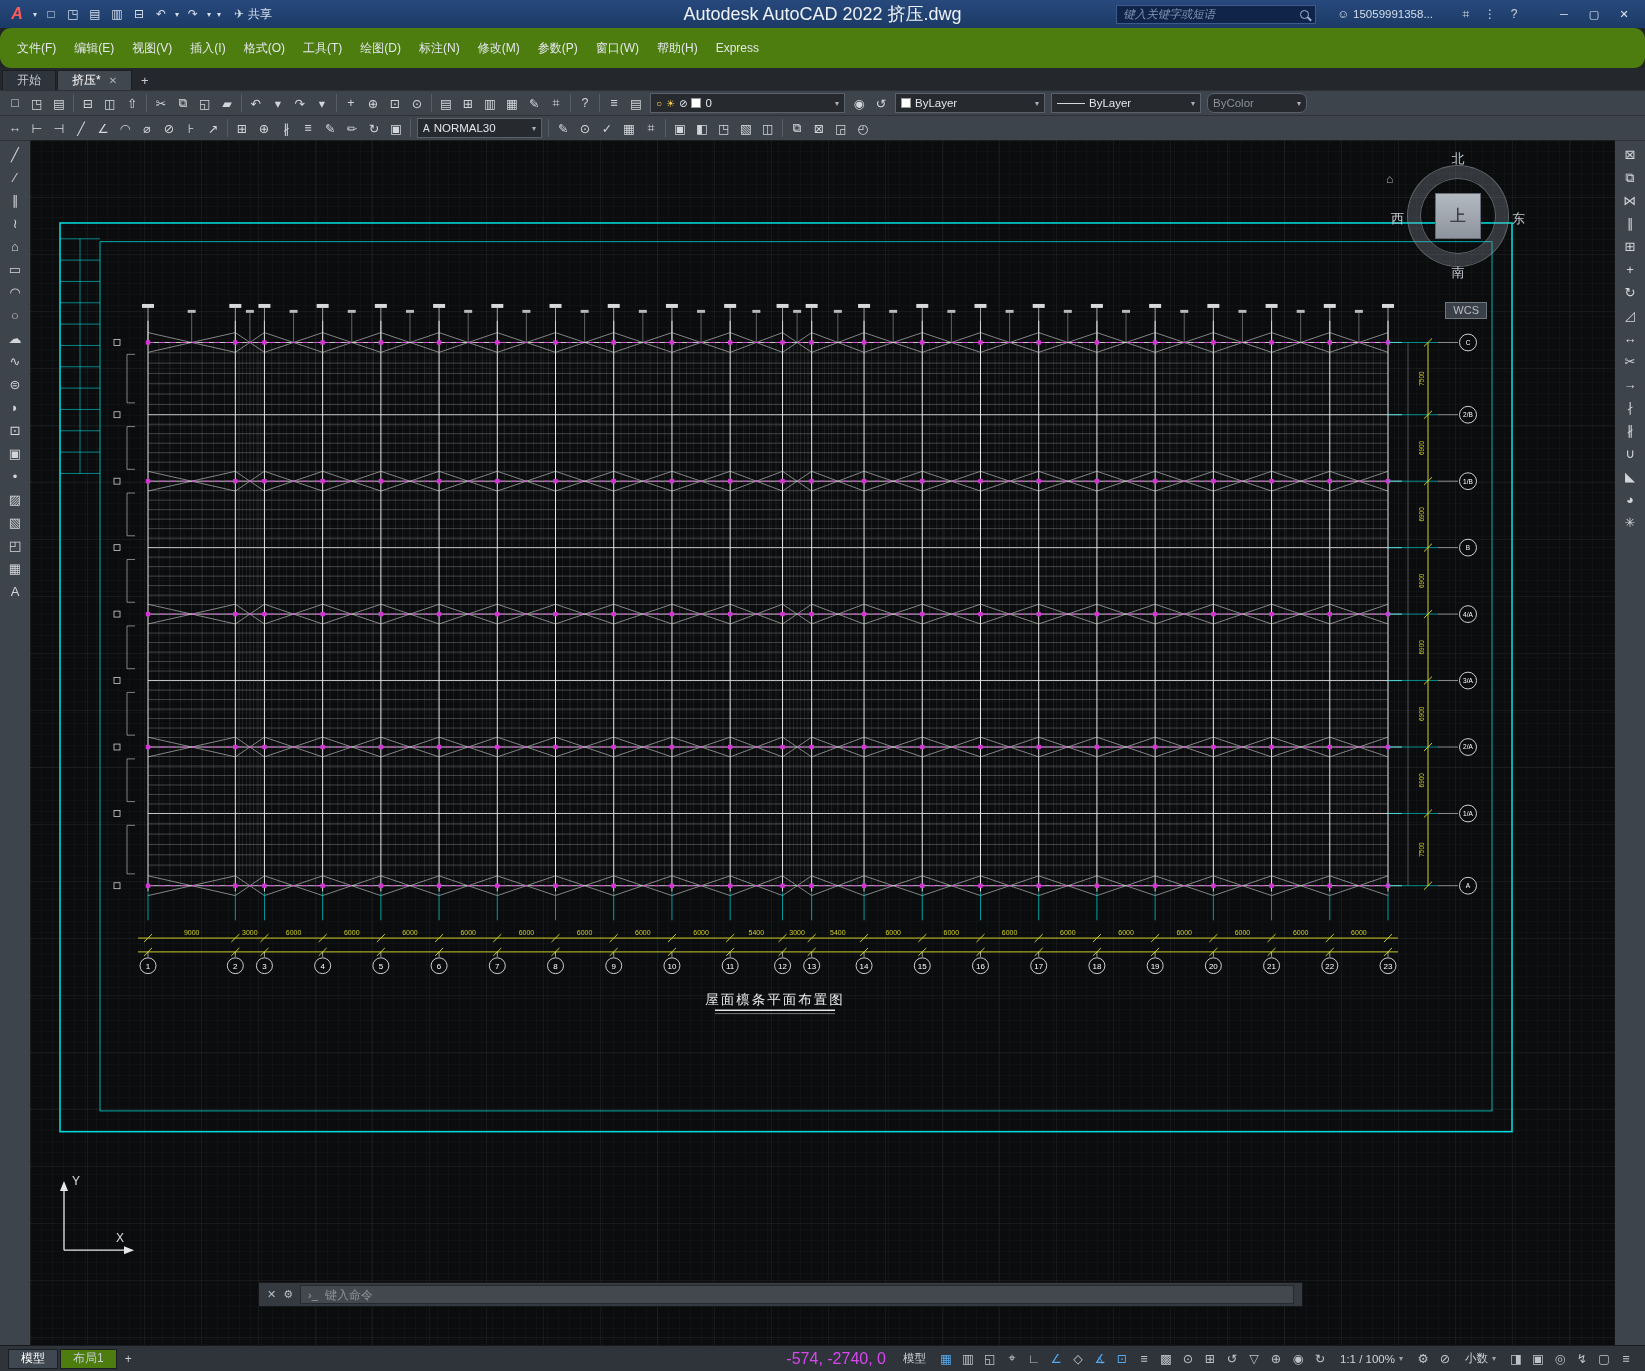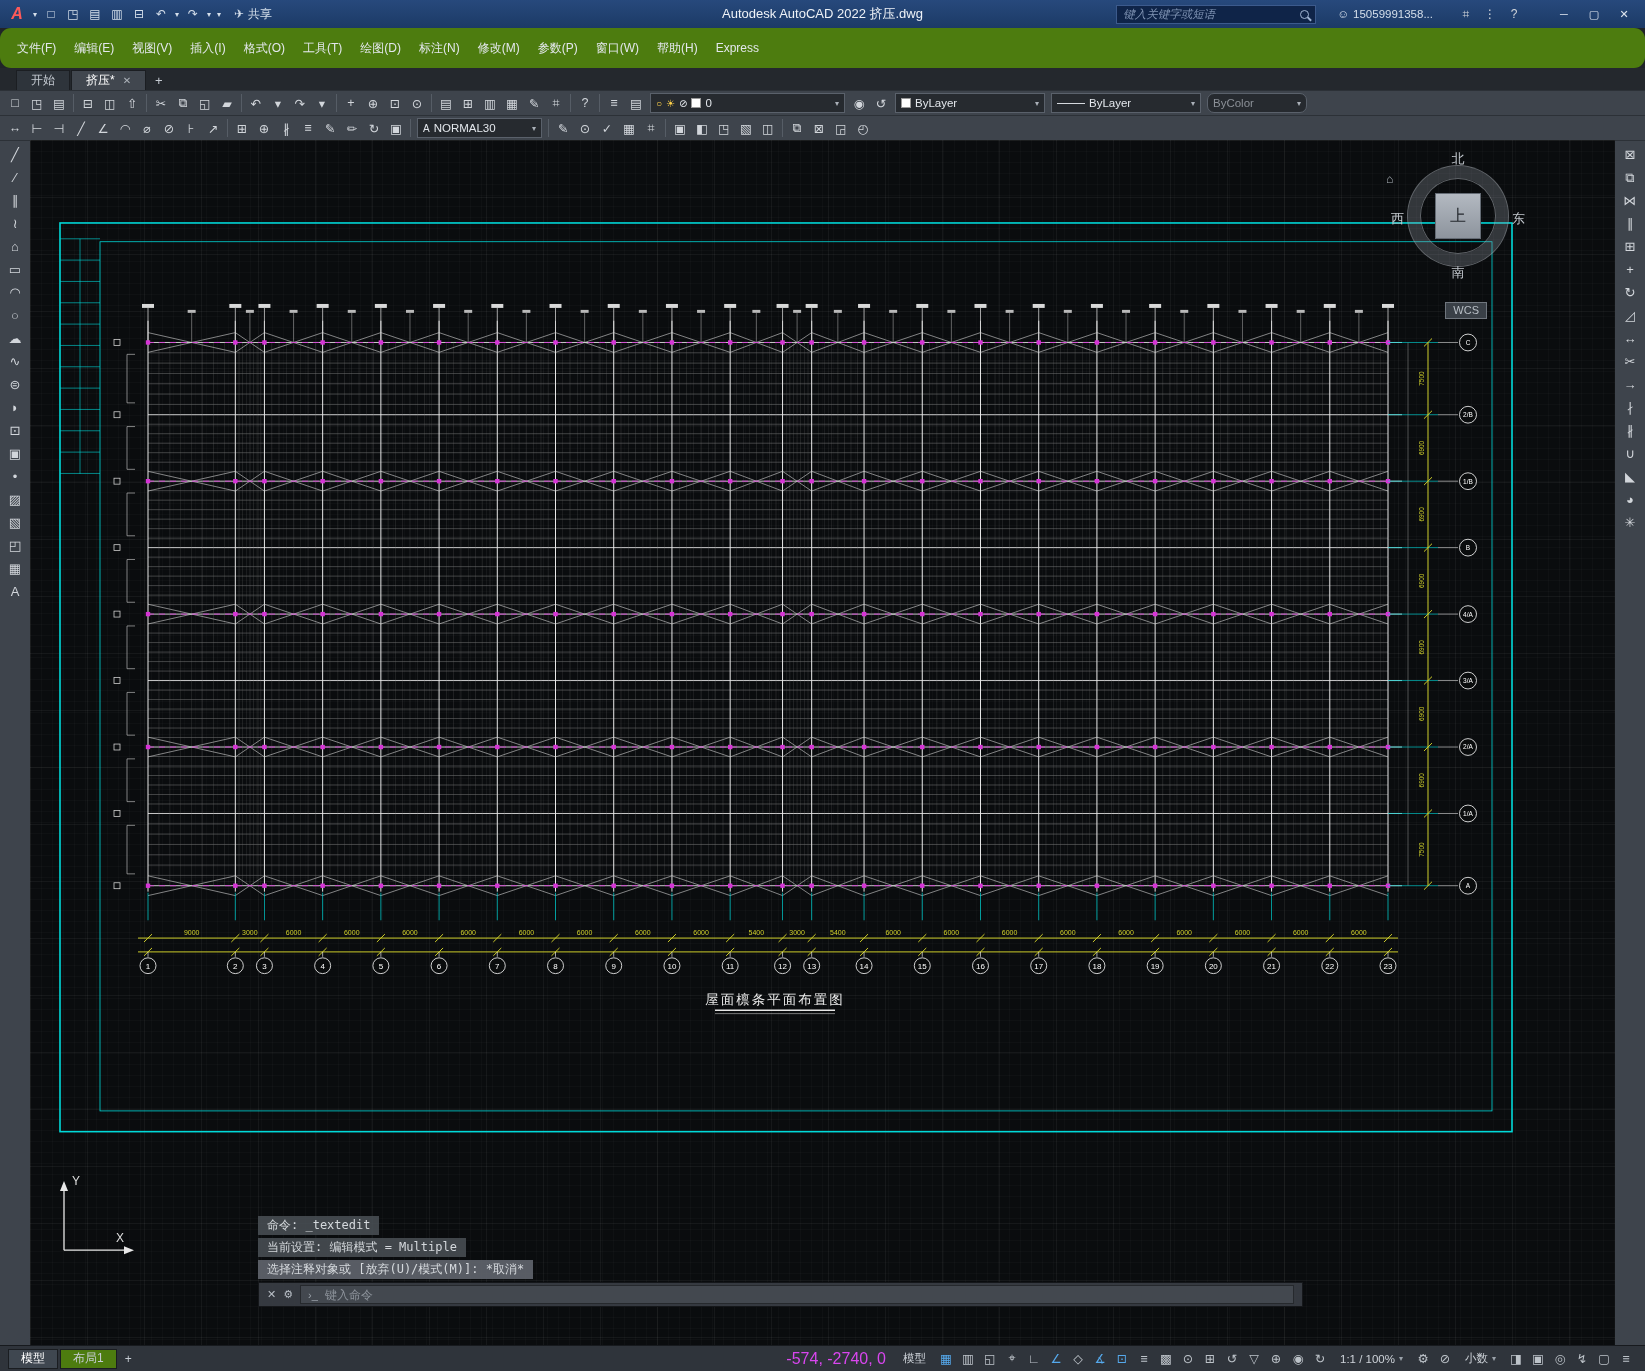--- a/index.html
+++ b/index.html
@@ -10,40 +10,40 @@
   
   .titlebar{height:28px;flex:none;background:linear-gradient(#27497c,#1c3a66);
     display:flex;align-items:center;padding:0 6px;gap:2px;color:#dfe6ef;position:relative;}
   .logo{width:22px;height:20px;display:flex;align-items:center;justify-content:center;
     font-weight:bold;font-style:italic;color:#ff5a5a;font-size:16px;}
   .qat{display:flex;align-items:center;}
   .gicon{display:flex;align-items:center;justify-content:center;color:#d2d6db;cursor:default;flex:none;}
   .qat .gicon{width:22px;height:20px;font-size:12px;color:#d5dfeb;}
   .gicon.small{width:10px;font-size:8px;}
   .share-btn{display:flex;align-items:center;gap:4px;font-size:12px;color:#d5dfeb;padding:0 8px;}
-  .title-text{position:absolute;left:50%;transform:translateX(-50%);font-size:13px;color:#eef2f7;white-space:nowrap;}
+  .title-text{position:absolute;left:50%;transform:translateX(-50%);font-size:18px;color:#eef2f7;white-space:nowrap;}
   .title-right{margin-left:auto;display:flex;align-items:center;gap:21px;}
   .searchbox{width:200px;height:19px;background:#0f2448;border:1px solid #3c5a8c;
     display:flex;align-items:center;padding:0 6px;gap:6px;}
   .searchbox input{flex:1;background:transparent;border:none;outline:none;color:#cfd9e6;font-size:11.5px;min-width:0;}
   .searchbox input::placeholder{color:#7f93b3;font-style:italic;}
   .lens{width:9px;height:9px;border:1.5px solid #9fb3d2;border-radius:50%;position:relative;flex:none;}
   .lens::after{content:"";position:absolute;width:5px;height:1.5px;background:#9fb3d2;transform:rotate(45deg);right:-4px;bottom:-2px;}
   .user{display:flex;align-items:center;gap:4px;font-size:11.5px;color:#d5dfeb;}
   .title-icons{display:flex;align-items:center;}
   .title-icons .gicon{width:24px;height:20px;font-size:12px;}
   .winbtns{display:flex;margin-left:2px;}
   .winbtn{width:30px;height:22px;display:flex;align-items:center;justify-content:center;font-size:11px;color:#dfe6ef;}
 
   
   .menubar{height:40px;flex:none;background:#4d7c0f;display:flex;align-items:stretch;padding-left:8px;border-radius:11px;}
   .menu-item{padding:0 9px;font-size:12px;color:#e3e7ec;display:flex;align-items:center;}
 
   
-  .tabrow{height:22px;flex:none;background:#24282d;display:flex;align-items:flex-end;padding-left:16px;gap:1px;}
+  .tabrow{height:22px;flex:none;background:#24282d;display:flex;align-items:flex-end;padding-left:2px;gap:1px;}
   .dtab{height:20px;padding:0 14px;background:#2e343b;color:#c6ccd3;font-size:12px;
     display:flex;align-items:center;gap:8px;border:1px solid #1b1e22;border-bottom:none;}
   .dtab.active{background:#41474f;color:#fff;}
   .dtab.plus{padding:0 8px;background:transparent;border:none;font-size:13px;}
   .tclose{font-size:10px;color:#aeb4bb;}
 
   
   .tbrow{height:25px;flex:none;background:#3e444c;display:flex;align-items:center;
     padding:0 4px;border-top:1px solid #2c3137;}
   .icons{display:flex;align-items:center;}
@@ -1282,25 +1282,20 @@
         <span class="vc-home">⌂</span>
         <div class="vc-n">北</div>
         <div class="vc-ring"></div>
         <div class="vc-w">西</div>
         <div class="vc-cube">上</div>
         <div class="vc-e">东</div>
         <div class="vc-s">南</div>
       </div>
       <div class="wcs">WCS</div>
 
-      <div class="cmd-history">
-        <div class="cmd-line">命令: _textedit</div>
-        <div class="cmd-line">当前设置: 编辑模式 = Multiple</div>
-        <div class="cmd-line cur">选择注释对象或 [放弃(U)/模式(M)]: *取消*</div>
-      </div>
       <div class="cmd-bar">
         <span class="cmd-x">✕</span>
         <span class="cmd-tool">⚙</span>
         <div class="cmd-field">
           <span class="cmd-prompt">›_</span>
           <input placeholder="键入命令" style="">
         </div>
       </div>
     </div>
 

